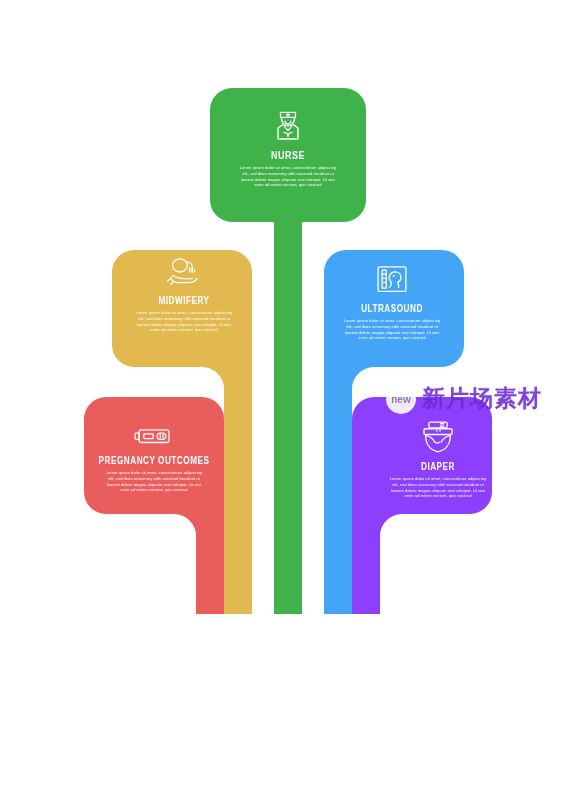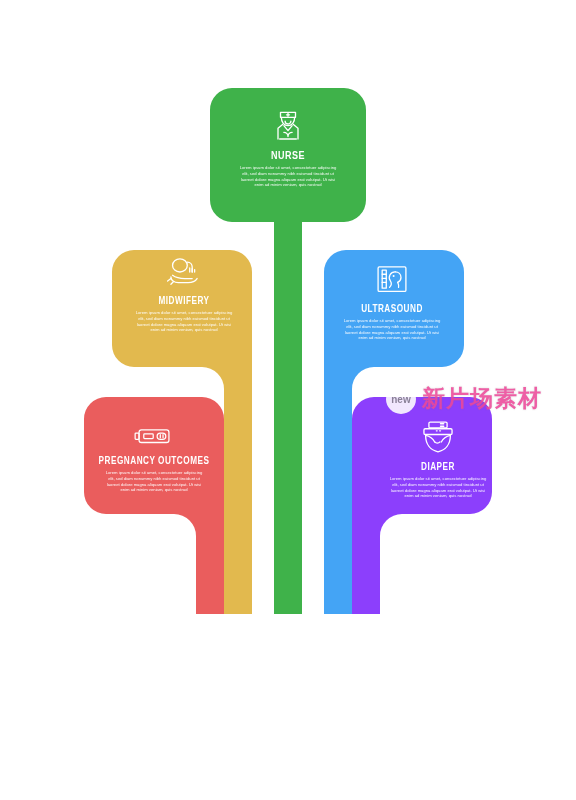--- a/index.html
+++ b/index.html
@@ -132,21 +132,21 @@
     background: #ffffff;
     color: #8a8a8a;
     font-size: 10px;
     font-weight: bold;
     display: flex;
     align-items: center;
     justify-content: center;
     font-family: "Liberation Sans", sans-serif;
   }
   #wm-text {
-    color: #ec4899;
+    color: #6d28d9;
     font-size: 23px;
     font-weight: bold;
     letter-spacing: 1px;
     text-shadow: 0 0 2px rgba(120,120,120,0.35);
     font-family: "DejaVu Sans", sans-serif;
   }
 </style>
 </head>
 <body>
 

